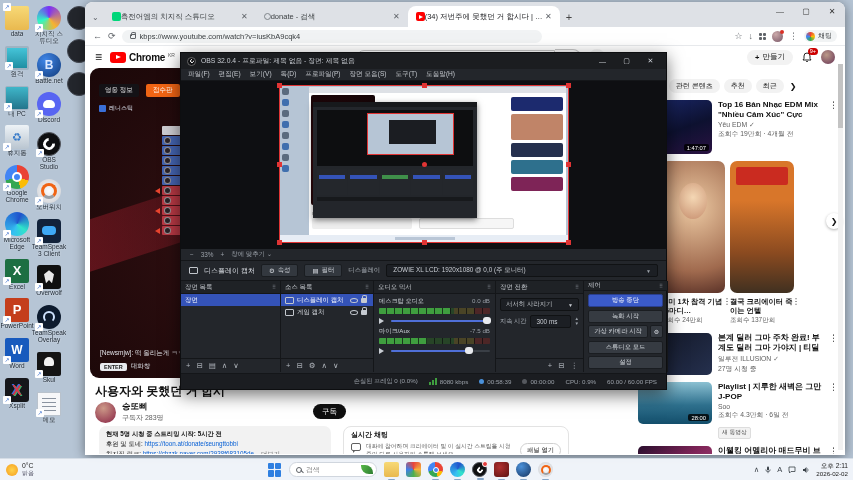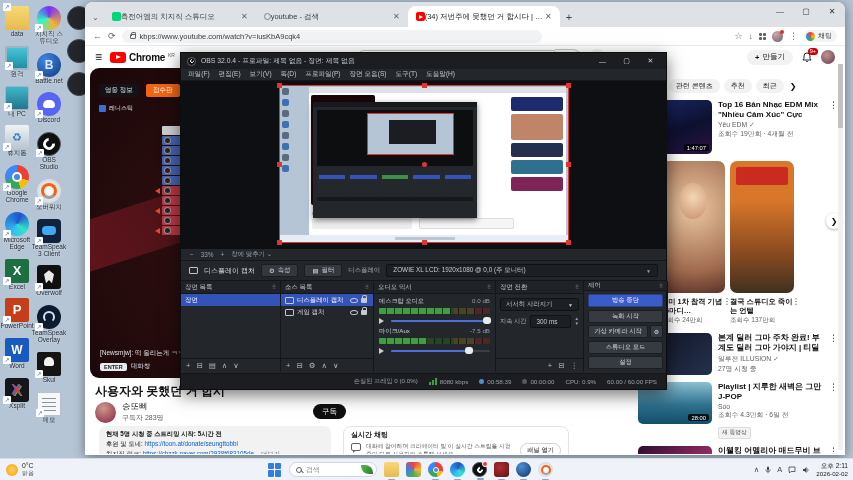--- a/index.html
+++ b/index.html
@@ -106,21 +106,21 @@
 .sbred{background:rgba(198,62,74,.88)}
 .sbav{width:7px;height:7px;border-radius:50%;background:#2a2228;border:1px solid rgba(255,255,255,.5)}
 .kmark::before{content:"";position:absolute;left:-7px;top:2px;border-right:5px solid #e8452f;border-top:3px solid transparent;border-bottom:3px solid transparent}
 .pchat{position:absolute;left:10px;bottom:20px;font-size:6.5px;color:rgba(240,242,248,.92)}
 .penter{position:absolute;left:10px;bottom:7px;display:flex;align-items:center;gap:4px}
 .enterkey{background:#e8eaee;color:#222;font-size:5.5px;padding:1px 4px;border-radius:2px;font-weight:bold}
 .pentertxt{font-size:6.5px;color:#dfe3ea}
 .vtitle-main{position:absolute;left:10px;top:337px;font-size:12px;font-weight:bold;color:#0f0f0f;white-space:nowrap}
 .chrow{position:absolute;left:10px;top:355px;display:flex;align-items:center;gap:6px}
 .chav{width:21px;height:21px;border-radius:50%;background:radial-gradient(circle at 40% 30%,#c98,#824)}
-.chname{font-size:8.5px;font-weight:normal;color:#0f0f0f}
+.chname{font-size:8.5px;font-weight:bold;color:#0f0f0f}
 .chsubs{font-size:7px;color:#606060}
 .subbtn{position:absolute;left:228px;top:358px;background:#0f0f0f;color:#fff;font-size:7.5px;height:15px;display:flex;align-items:center;padding:0 9px;border-radius:9px}
 .descbox{position:absolute;left:14px;top:380px;width:232px;height:36px;background:#f2f2f2;border-radius:7px;padding:3px 7px;font-size:6.3px;color:#0f0f0f;line-height:1.55}
 .descbox .d1{font-weight:bold}
 .linktxt{color:#065fd4}
 .moretxt{color:#606060}
 .chatcard{position:absolute;left:258px;top:380px;width:226px;height:36px;border:1px solid #e3e3e3;border-radius:8px;padding:3px 7px}
 .chattitle{font-size:7px;font-weight:bold;color:#0f0f0f;margin-bottom:2px}
 .chatrow{display:flex;gap:5px;align-items:flex-start}
 .bubic{width:10px;height:8px;border:1px solid #606060;border-radius:2px;position:relative;flex:none;margin-top:1px}
@@ -423,21 +423,21 @@
   <div id="browser">
     <div class="tabstrip">
       <span class="tsearch">⌄</span>
       <div class="tab">
         <span class="fav fav-green"></span>
         <span class="ttl">측전어엠의 치지직 스튜디오</span>
         <span class="tclose">✕</span>
       </div>
       <div class="tab">
         <span class="fav fav-search"></span>
-        <span class="ttl">youtube - 검색</span>
+        <span class="ttl">donate - 검색</span>
         <span class="tclose">✕</span>
       </div>
       <div class="tab active">
         <span class="fav fav-yt"></span>
         <span class="ttl">(34) 저번주에 못했던 거 합시다 | …</span>
         <span class="tclose">✕</span>
       </div>
       <span class="newtab">+</span>
       <div class="wctl">
         <span class="wbtn">—</span>
@@ -620,21 +620,21 @@
           </div>
           <div class="shtitles">
 
               <div class="shcard">
                 <div class="shtt">쇼미 1차 참격 기념 16마디…</div>
                 <div class="shviews">조회수 24만회</div>
                 <span class="shdots">⋮</span>
               </div>
 
               <div class="shcard">
-                <div class="shtt">결국 스튜디오 죽이는 언텔</div>
+                <div class="shtt">결국 크리에이터 죽이는 언텔</div>
                 <div class="shviews">조회수 137만회</div>
                 <span class="shdots">⋮</span>
               </div>
 
           </div>
         </div>
 
         <div>
 
             <div class="vitem">

